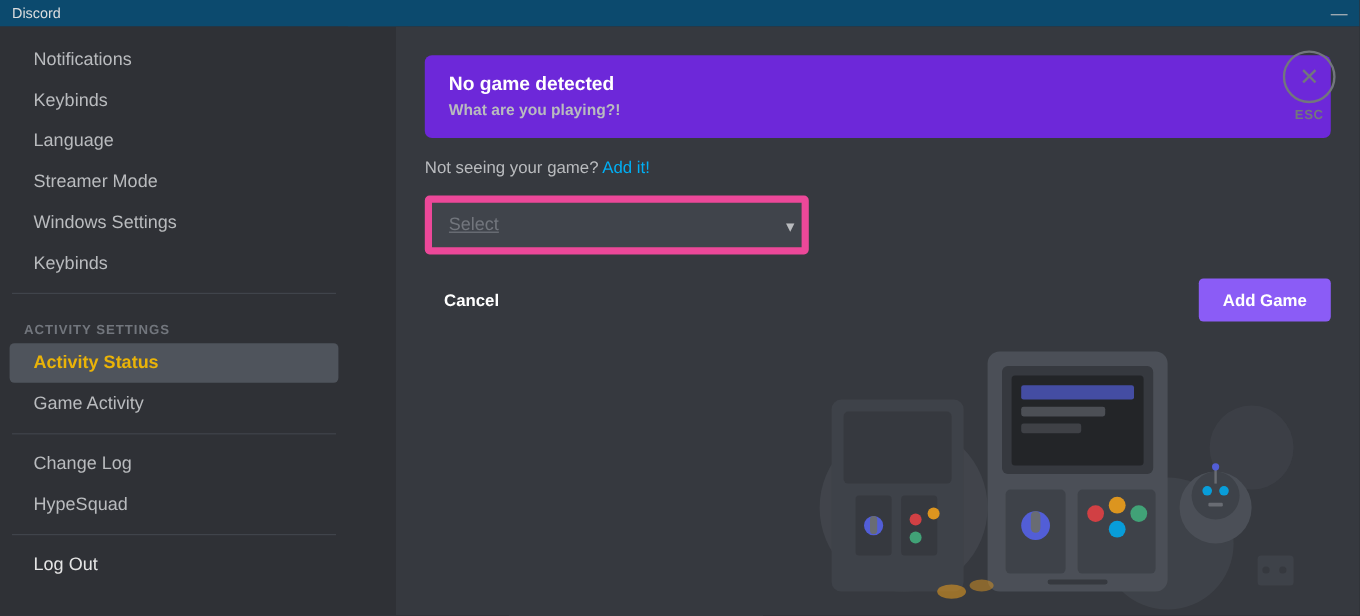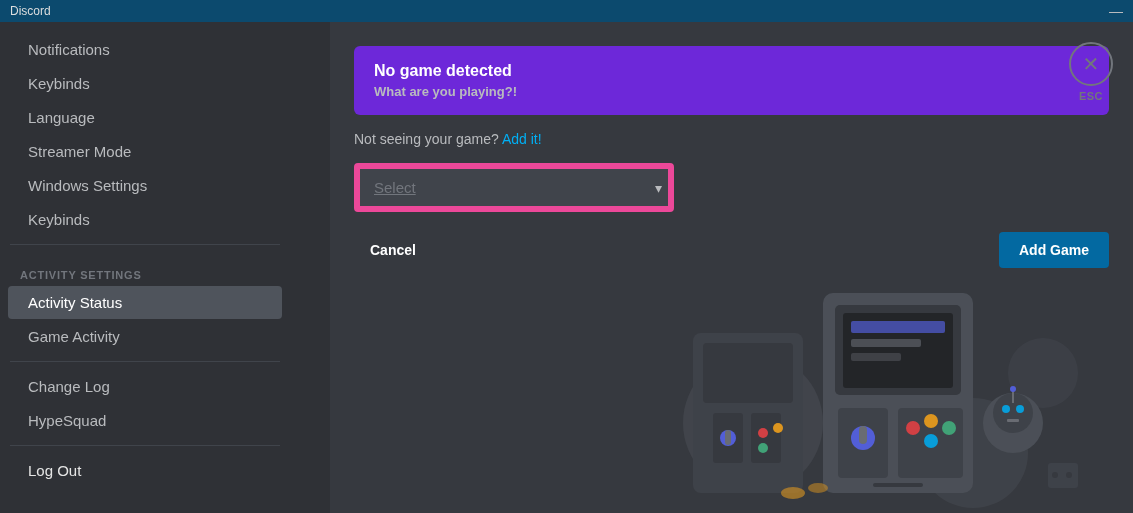--- a/index.html
+++ b/index.html
@@ -59,22 +59,22 @@
       padding: 8px 20px;
       color: #b9bbbe;
       font-size: 15px;
       cursor: pointer;
       border-radius: 4px;
       margin: 1px 8px;
       transition: background 0.1s;
     }
     .sidebar-item.active {
       background: #4f545c;
-      color: #ffffff;
-      font-weight: 400;
+      color: #eab308;
+      font-weight: 700;
     }
     .sidebar-section-header {
       padding: 16px 20px 4px 20px;
       color: #72767d;
       font-size: 11px;
       font-weight: 700;
       letter-spacing: 0.8px;
       text-transform: uppercase;
     }
     .sidebar-divider {
@@ -165,21 +165,21 @@
       background: transparent;
       border: none;
       color: #fff;
       font-size: 14px;
       font-weight: 600;
       cursor: pointer;
       padding: 10px 16px;
       border-radius: 4px;
     }
     .btn-add-game {
-      background: #0369a1;
+      background: #8b5cf6;
       border: none;
       color: #fff;
       font-size: 14px;
       font-weight: 600;
       cursor: pointer;
       padding: 10px 20px;
       border-radius: 4px;
     }
 
     

